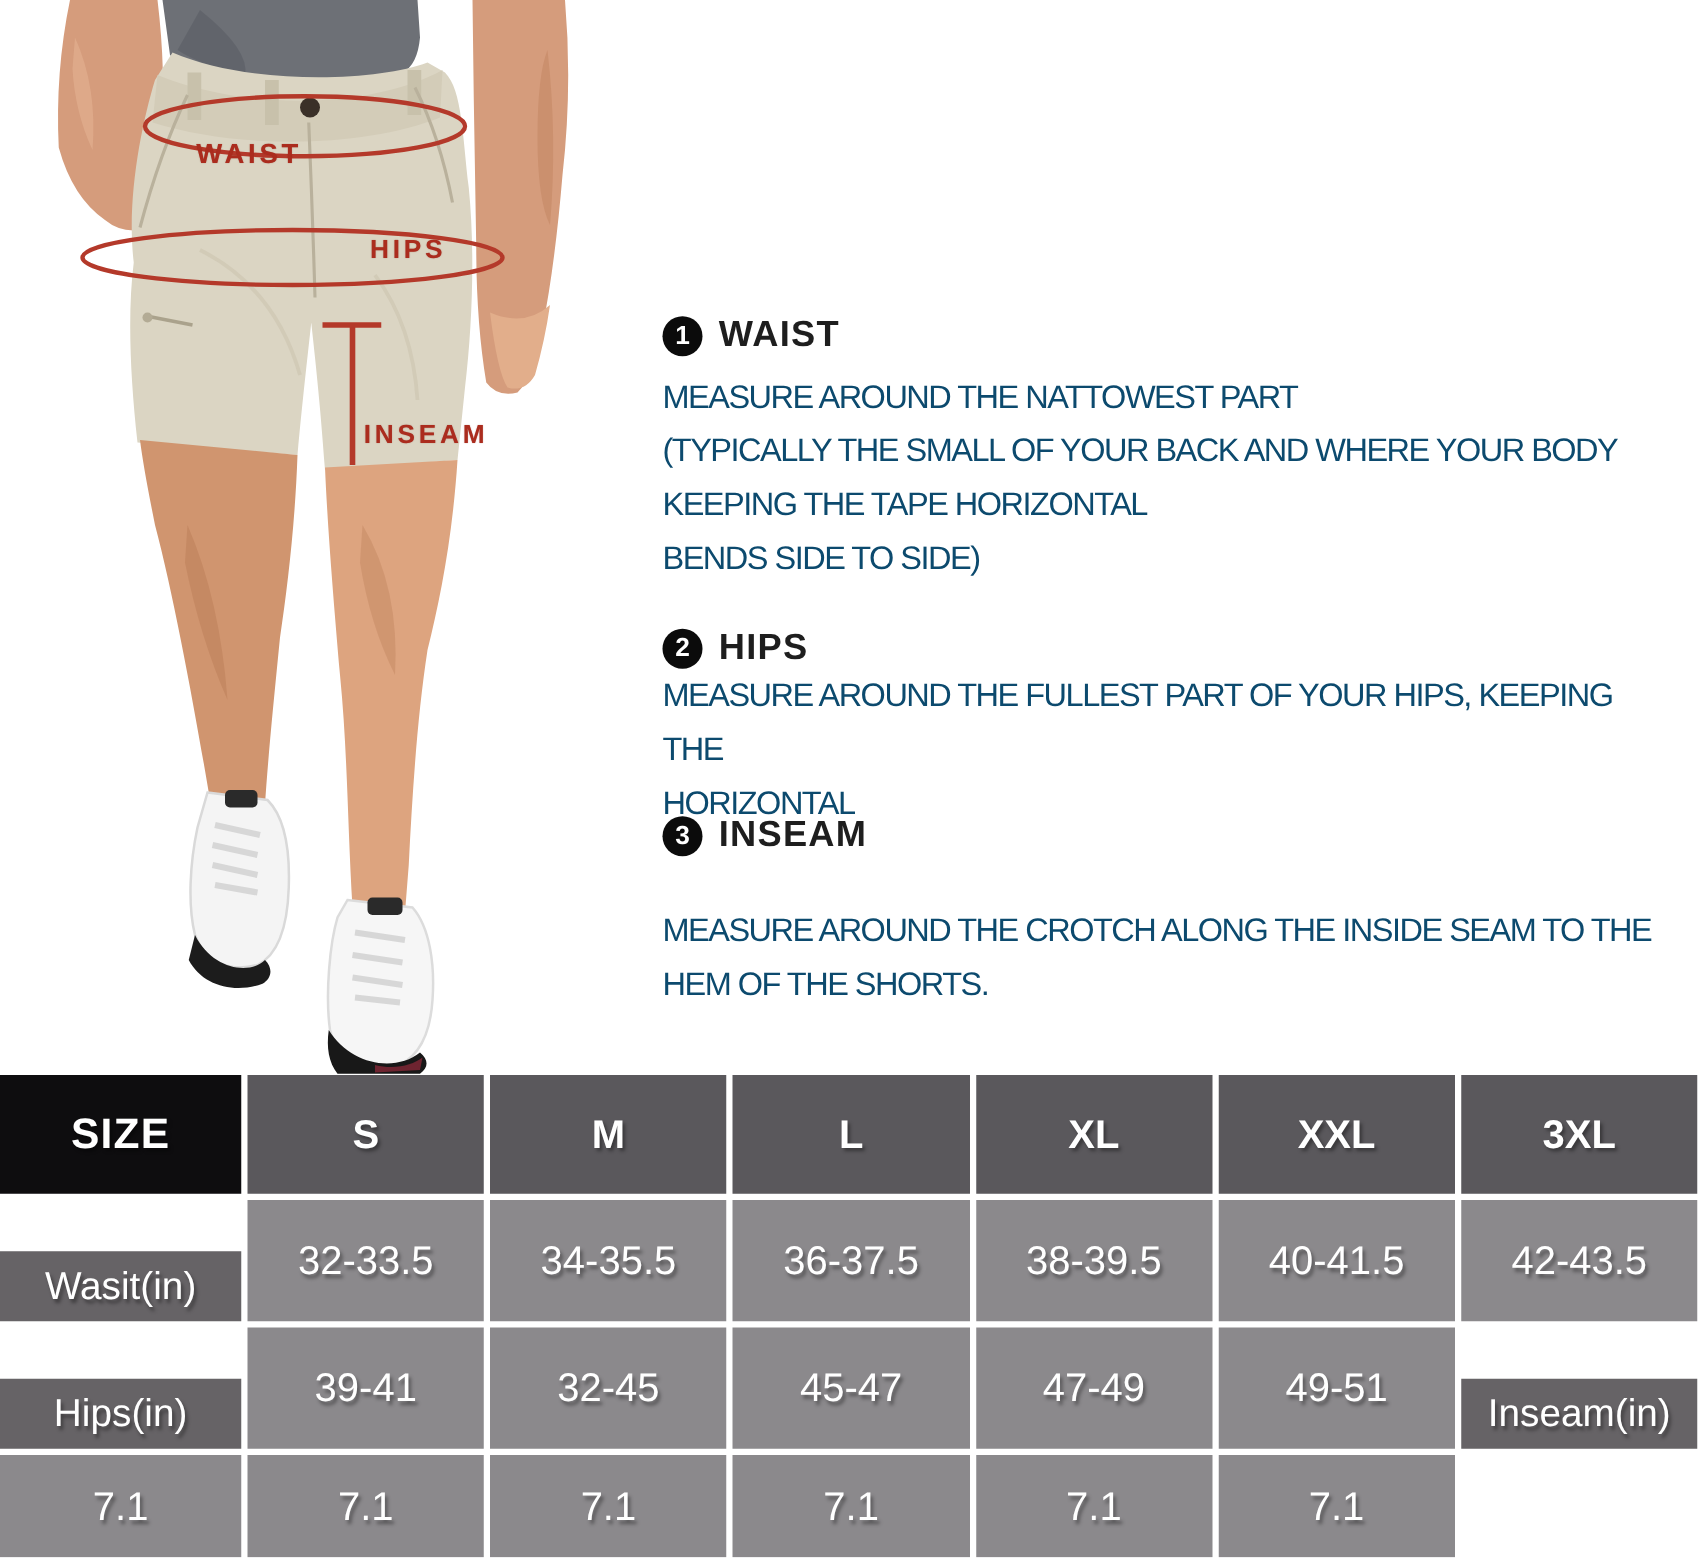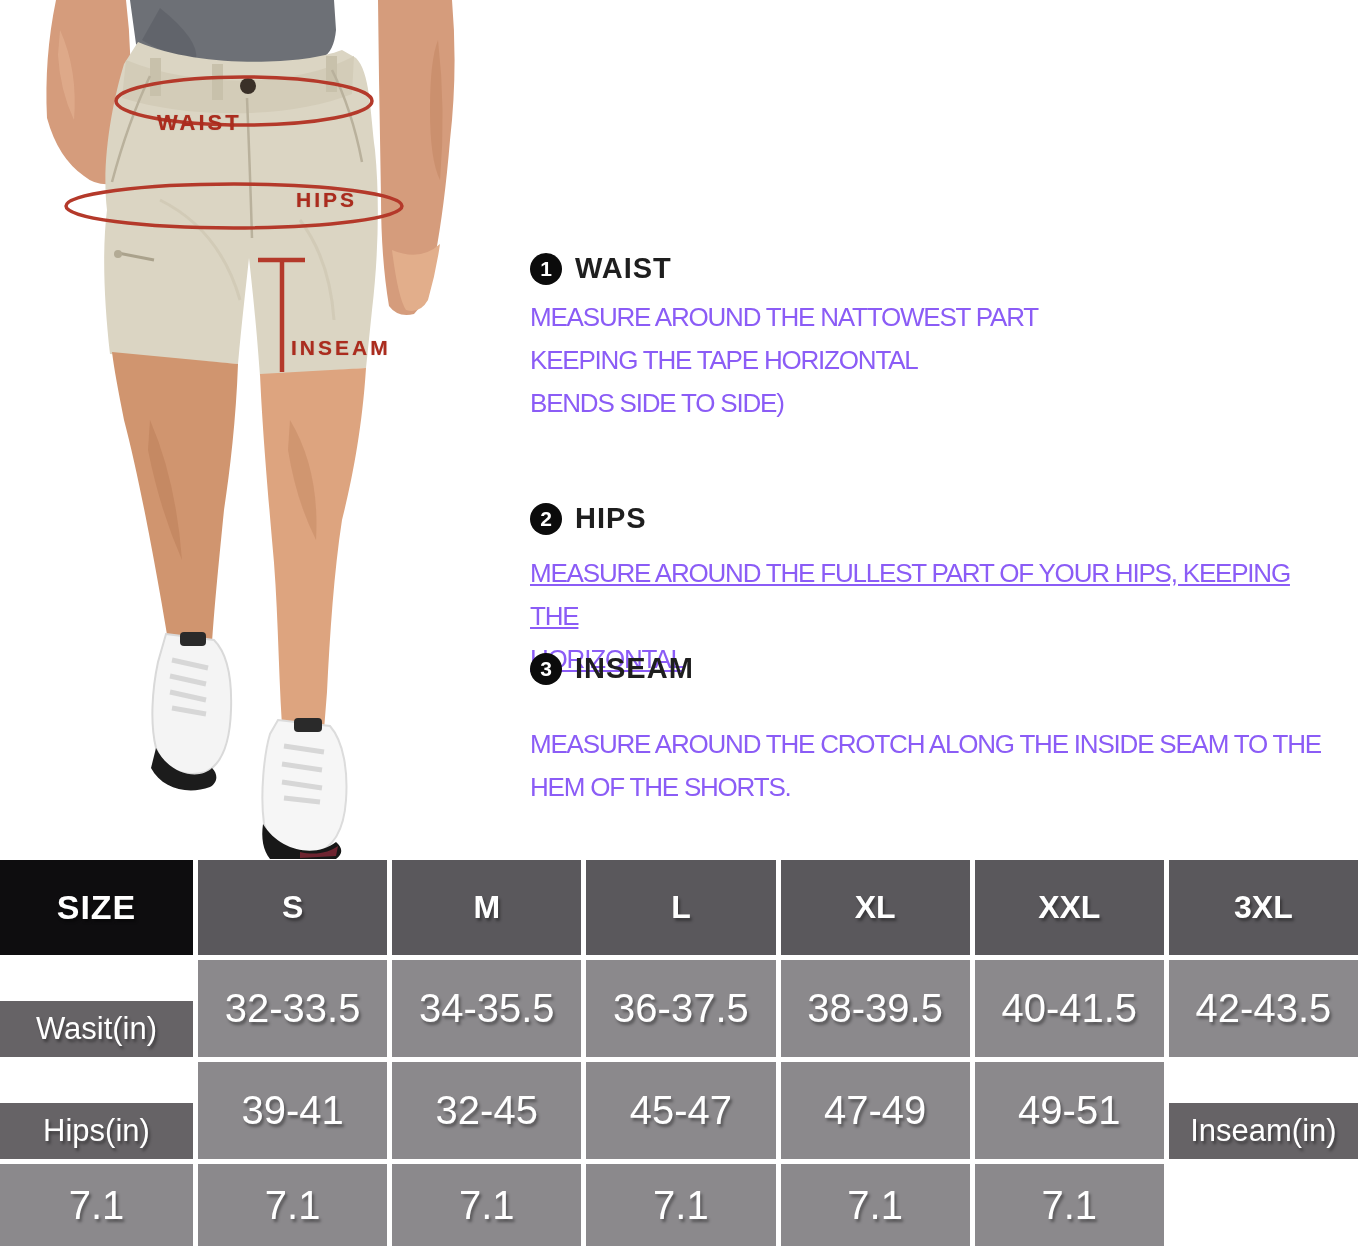--- a/index.html
+++ b/index.html
@@ -25,40 +25,40 @@
   .inst-b1{top:252px;}
   .inst-b2{top:502px;}
   .inst-b3{top:652px;}
   .inst-heading{display:flex;align-items:center;gap:13px;}
   .badge{
     width:32px;height:32px;border-radius:50%;background:#0b0b0b;color:#fff;
     display:flex;align-items:center;justify-content:center;
     font-size:21px;font-weight:700;flex:0 0 32px;
   }
   .inst-title{font-size:29px;font-weight:600;letter-spacing:1px;color:#1e1e1e;}
-  .inst-lines{font-size:26px;line-height:43px;letter-spacing:-1.2px;color:#8b5cf6;}
+  .inst-lines{font-size:26px;line-height:43px;letter-spacing:-1.2px;color:#0c4a6e;}
   .inst-b1 .inst-lines{margin-top:11px;}
-  .inst-b2 .inst-lines{margin-top:17px;text-decoration:underline;}
+  .inst-b2 .inst-lines{}
   .inst-b3 .inst-lines{margin-top:38px;}
 
   
   .size-table{
     position:absolute;left:0;top:860px;width:1358px;height:386px;
     display:grid;grid-template-columns:193px repeat(6,1fr);
     grid-template-rows:95px 97px 97px auto;gap:5px;background:#ffffff;
     color:var(--table_text,#fff);
   }
   .cell{
     display:flex;align-items:center;justify-content:center;
     text-shadow:2px 3px 3px rgba(0,0,0,.38);
   }
   .cell-size{background:var(--table_size_bg,#0e0d0f);font-size:34px;font-weight:700;letter-spacing:1px;text-align:center;}
   .cell-head{background:var(--table_header_bg,#5a585c);font-size:32px;font-weight:700;}
   .cell-label{background:var(--table_label_bg,#666366);font-size:31px;font-weight:400;margin-top:41px;}
-  .cell-data{background:var(--table_cell_bg,#8b898c);font-size:40px;font-weight:400;}
+  .cell-data{background:var(--table_cell_bg,#8b898c);font-size:32px;font-weight:400;}
 </style>
 </head>
 <body>
 
 <div class="canvas">
 
   <div class="photo">
     <svg width="525" height="860" viewBox="0 0 525 860">
 
       <path d="M47,118 Q44,58 56,0 L126,0 Q133,58 129,108 Q125,158 112,184 Q96,186 84,176 Q58,158 47,118 Z" fill="#d59c7c"></path>
@@ -120,20 +120,21 @@
 
   <div class="instructions">
 
     <div class="inst-block inst-b1">
       <div class="inst-heading">
         <span class="badge">1</span>
         <span class="inst-title">WAIST</span>
       </div>
       <div class="inst-lines">
         <div>MEASURE AROUND THE NATTOWEST PART</div>
+        <div>(TYPICALLY THE SMALL OF YOUR BACK AND WHERE YOUR BODY</div>
         <div>KEEPING THE TAPE HORIZONTAL</div>
         <div>BENDS SIDE TO SIDE)</div>
       </div>
     </div>
 
     <div class="inst-block inst-b2">
       <div class="inst-heading">
         <span class="badge">2</span>
         <span class="inst-title">HIPS</span>
       </div>

